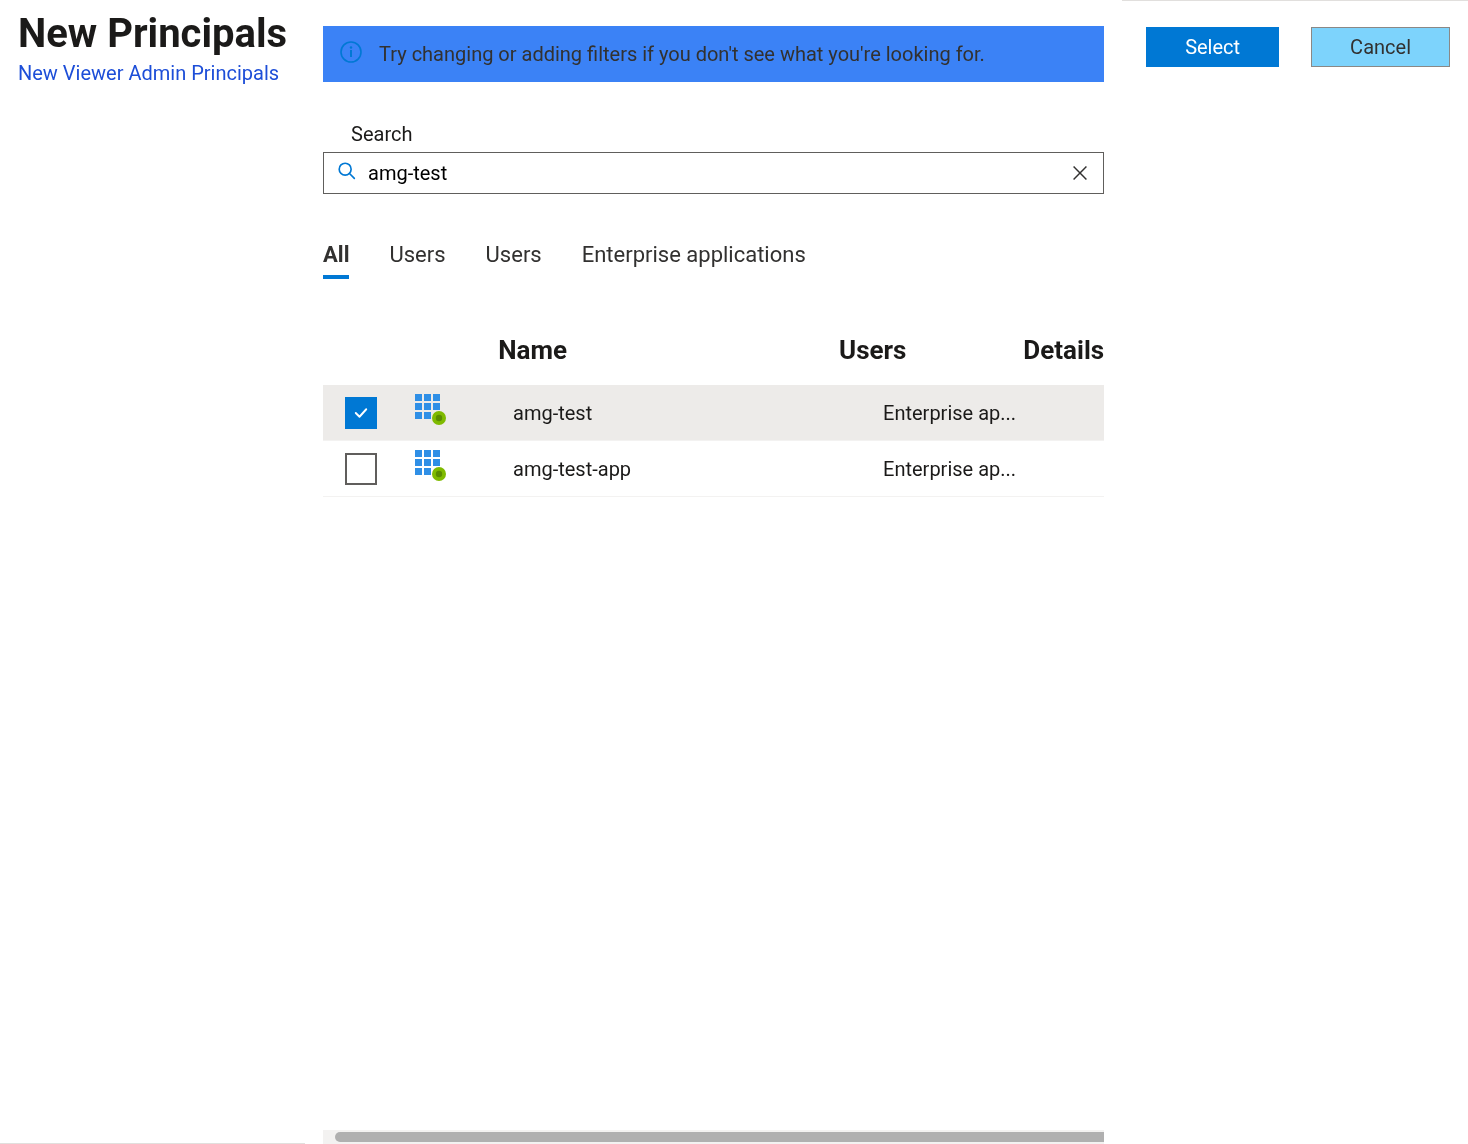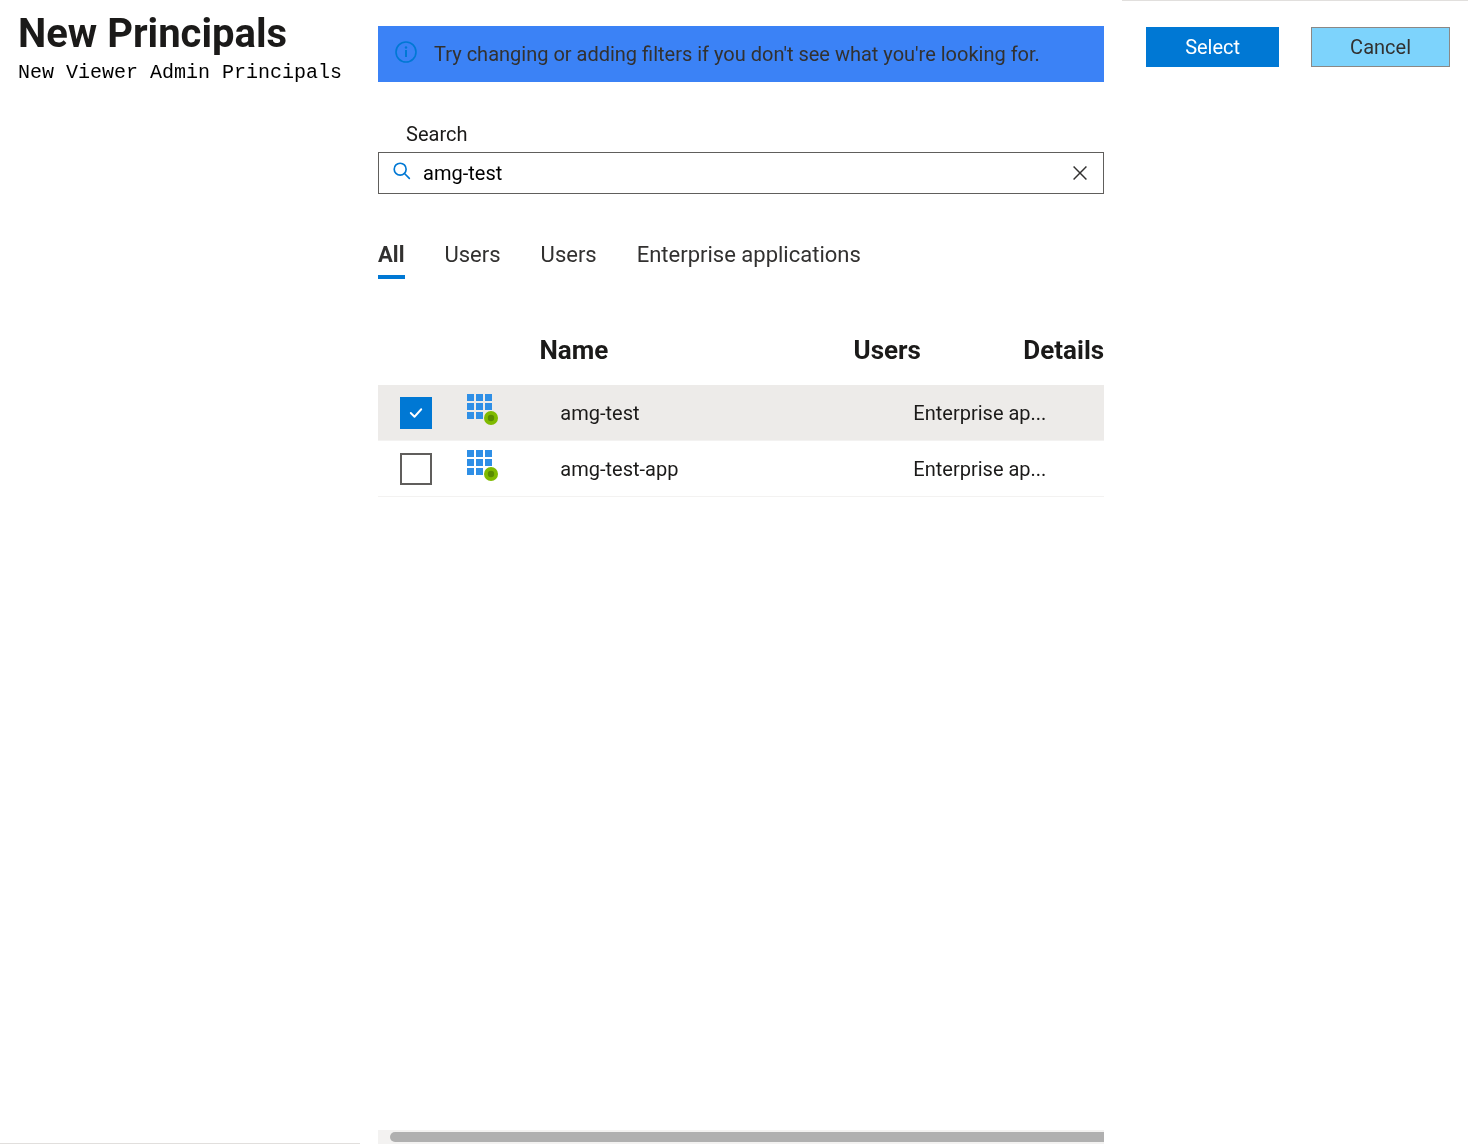--- a/index.html
+++ b/index.html
@@ -22,23 +22,22 @@
     padding: 10px 18px 18px 18px;
     border-bottom: 1px solid #e1dfdd;
   }
   .title {
     font-size: 40px;
     font-weight: 700;
     margin: 0 0 4px 0;
   }
   .subtitle {
     font-size: 20px;
-    color: #000000;
+    color: #1d4ed8;
     margin: 0;
-    font-family: Liberation Mono, monospace;
   }
   .content {
     padding: 26px 18px 0 18px;
     flex: 1;
     display: flex;
     flex-direction: column;
     overflow: hidden;
   }
   .info-banner {
     background: #3b82f6;

